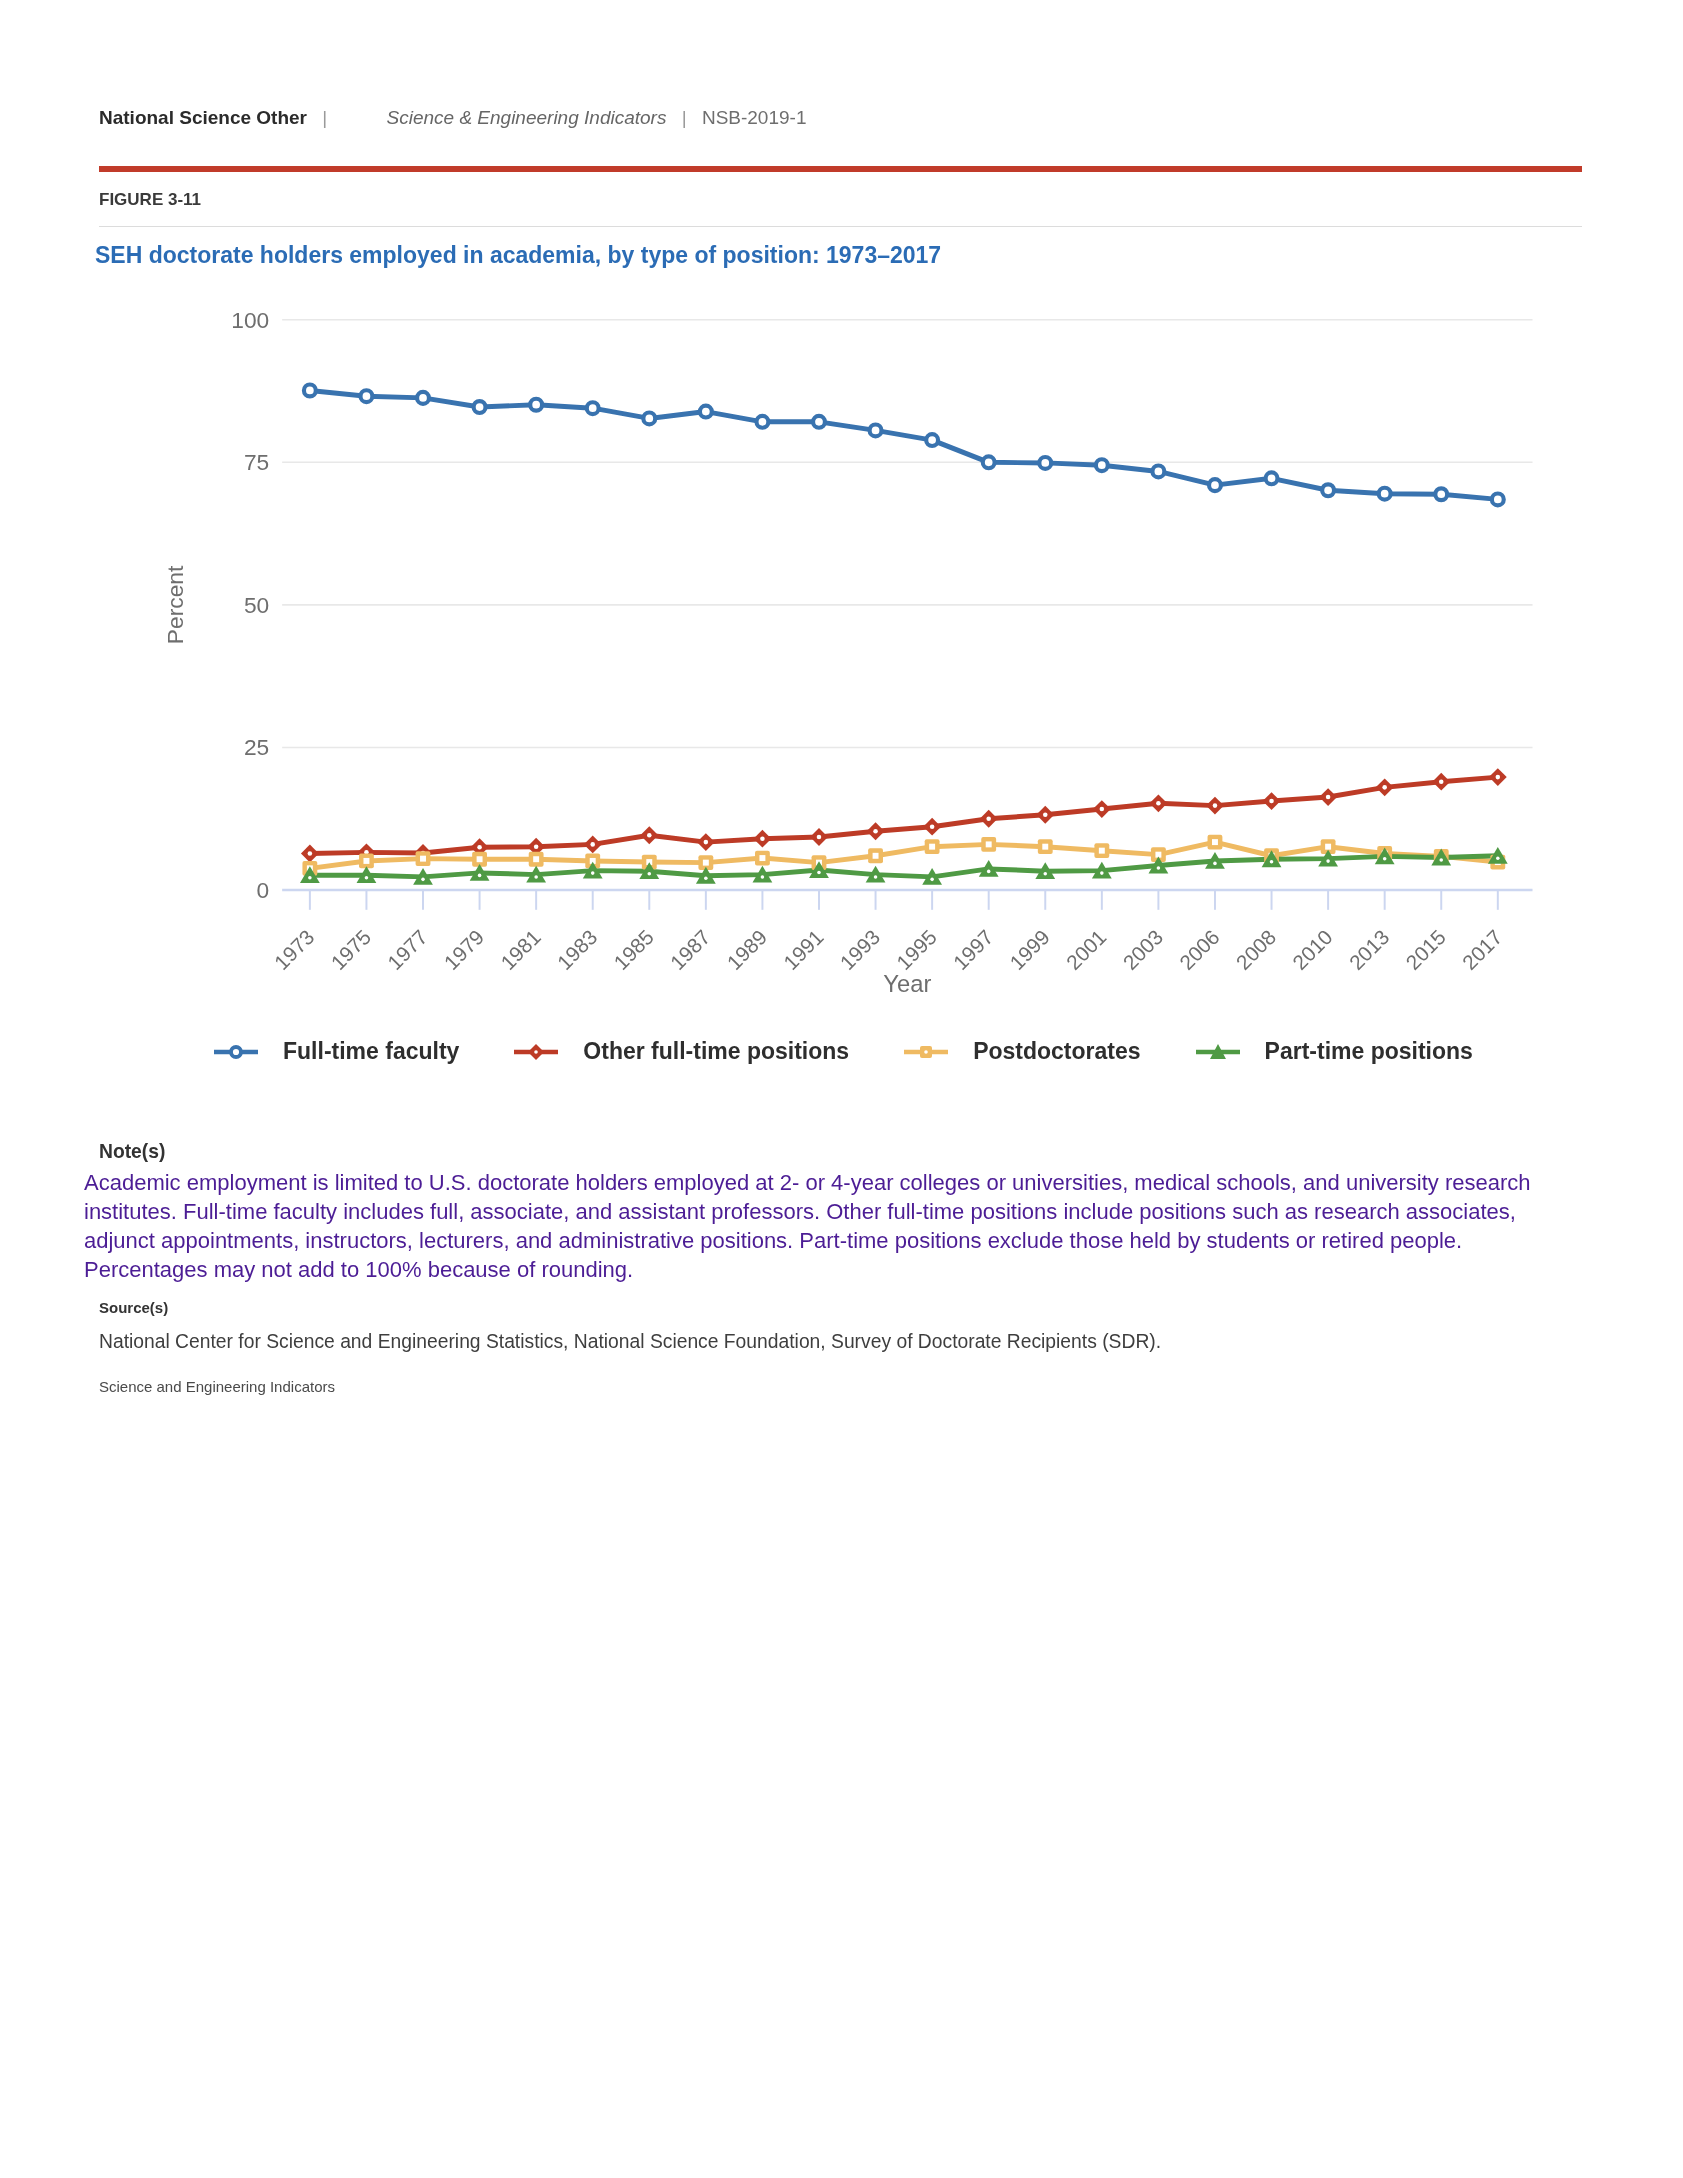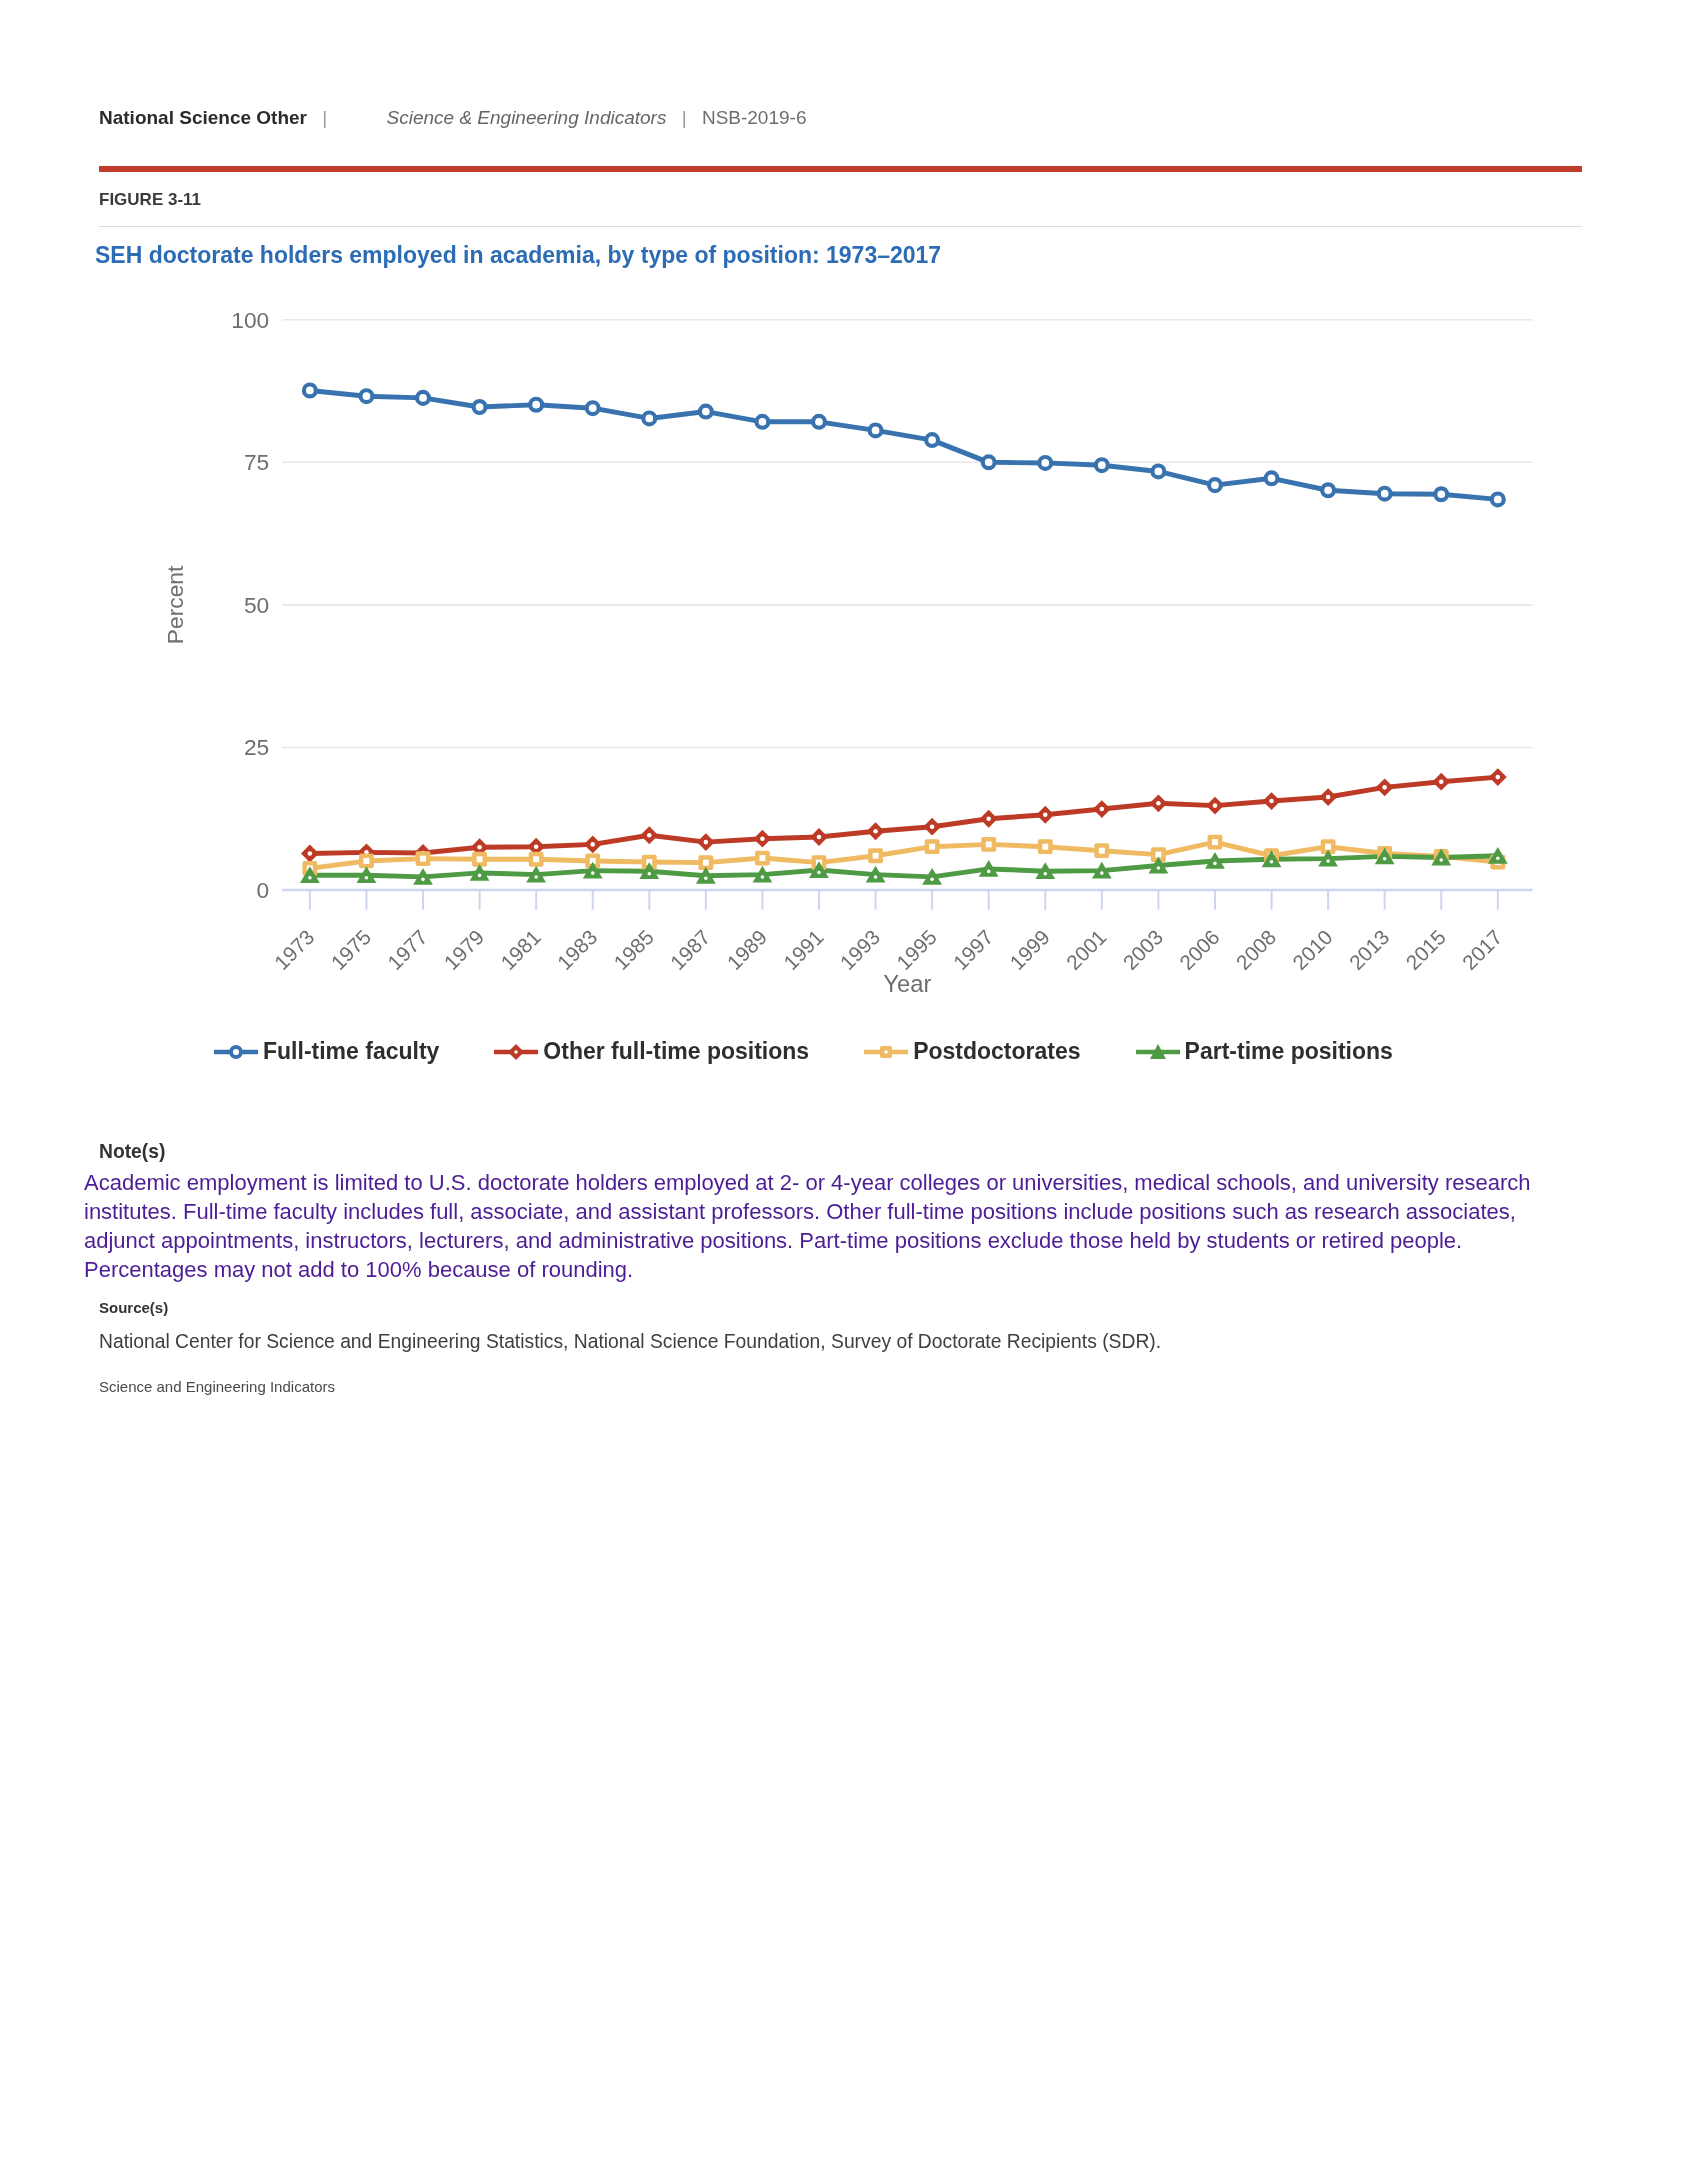--- a/index.html
+++ b/index.html
@@ -15,38 +15,38 @@
   .report-header .sep{color:#9a9a9a;margin:0 10px;}
   .report-header .pub{font-style:italic;color:#666;margin-left:44px;}
   .red-rule{left:99px;top:166px;width:1483px;height:6px;background:#c13b2a;}
   .figure-label{left:99px;top:190px;font-size:17px;font-weight:bold;color:#3a3a3a;}
   .figure-divider{left:99px;top:226px;width:1483px;height:1px;background:#dcdcdc;}
   .figure-title{left:95px;top:242px;font-size:23px;font-weight:bold;color:#2b6cb5;}
   
   #chart-svg{left:0;top:277px;width:1683px;height:733px;}
   
   .legend{left:213px;top:1038px;width:1257px;display:flex;flex-direction:row;align-items:center;gap:54px;}
-  .legend-item{display:flex;align-items:center;gap:4px;cursor:pointer;}
+  .legend-item{display:flex;align-items:center;gap:24px;cursor:pointer;}
   .legend-item .lbl{font-size:23px;font-weight:bold;color:#2e2e2e;white-space:nowrap;}
   
   .notes-heading{left:99px;top:1141px;font-size:19.3px;font-weight:bold;color:#333;}
   .notes-body{left:84px;top:1168px;width:1485px;font-size:22px;line-height:29px;color:#4c1d95;}
   .sources-heading{left:99px;top:1299px;font-size:15px;font-weight:bold;color:#333;}
   .sources-body{left:99px;top:1327px;width:1485px;font-size:19.3px;line-height:29px;color:#3e3e3e;}
   .footer-pub{left:99px;top:1378px;font-size:15px;color:#4a4a4a;}
 </style>
 </head>
 <body>
 
 <div class="abs report-header">
   <span class="org">National Science Other</span>
   <span class="sep">|</span>
   <span class="pub">Science &amp; Engineering Indicators</span>
   <span class="sep">|</span>
-  <span>NSB-2019-6</span>
+  <span>NSB-2019-1</span>
 </div>
 
 <div class="abs red-rule"></div>
 <div class="abs figure-label">FIGURE 3-11</div>
 <div class="abs figure-divider"></div>
 <div class="abs figure-title">SEH doctorate holders employed in academia, by type of position: 1973–2017</div>
 
 <svg id="chart-svg" class="abs" viewBox="0 280 1700 740" xmlns="http://www.w3.org/2000/svg">
     <line x1="285" y1="323" x2="1548" y2="323" stroke="#e8e8e8" stroke-width="1.6"></line>
     <text x="272" y="331" text-anchor="end" fill="#6e6e6e" font-size="23">100</text>

